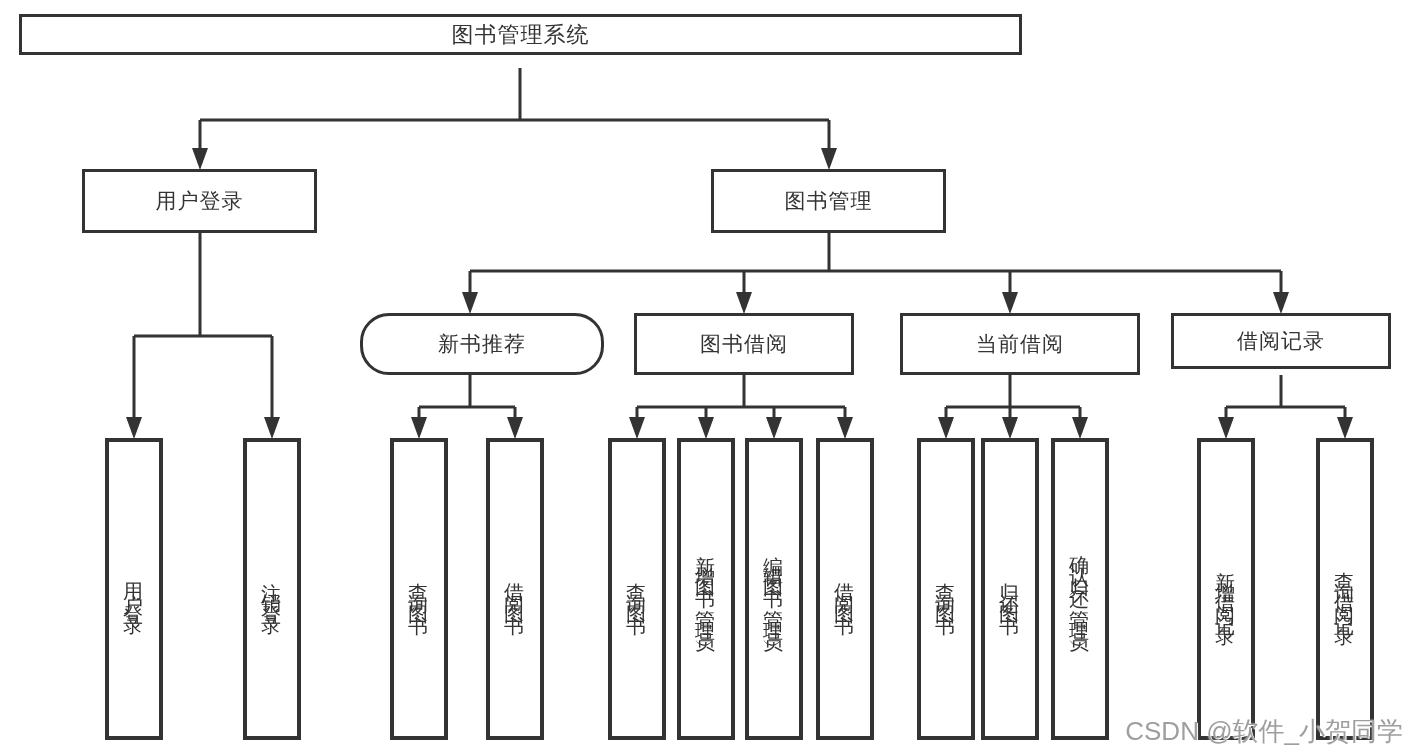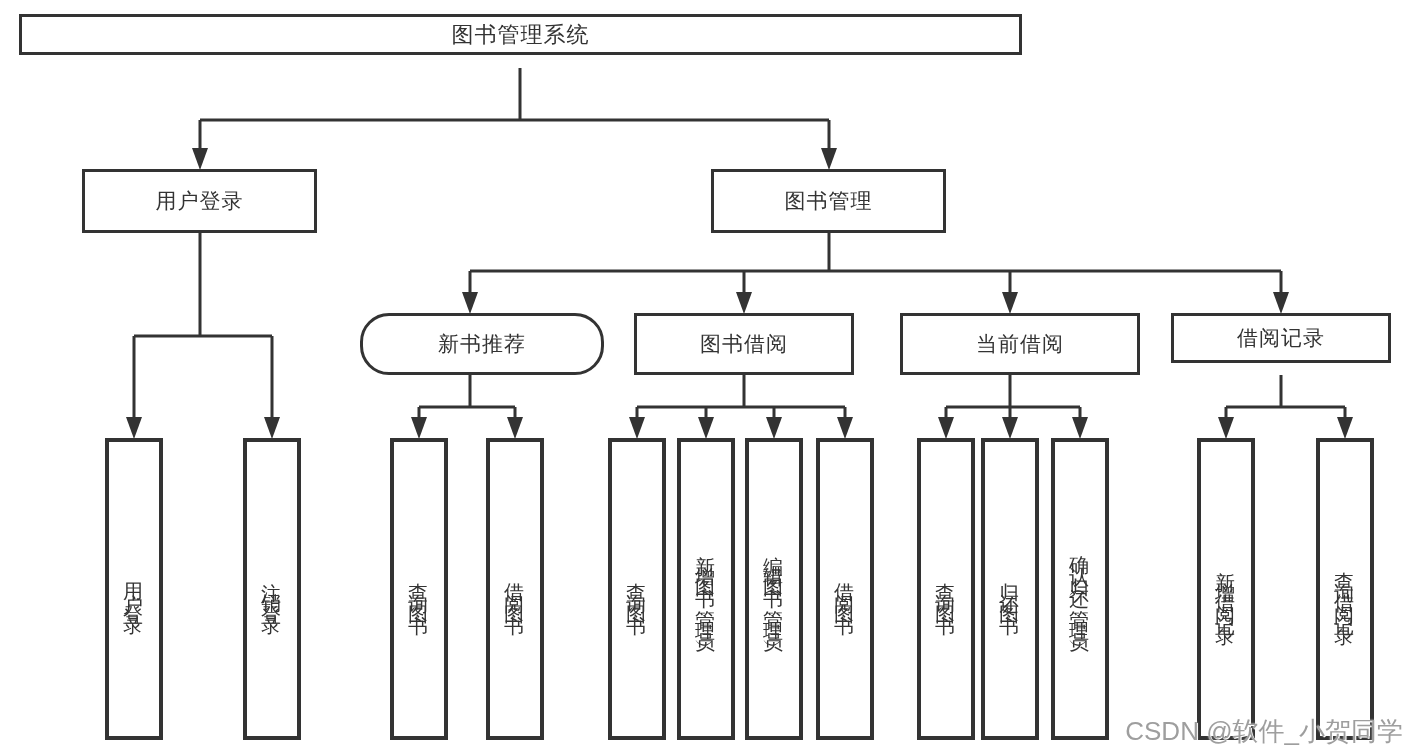--- a/index.html
+++ b/index.html
@@ -89,21 +89,21 @@
   </svg>
 
   <div class="node root" style="left:19px;top:14px;width:1003px;height:41px;">图书管理系统</div>
 
   <div class="node" style="left:82px;top:169px;width:235px;height:64px;">用户登录</div>
   <div class="node" style="left:711px;top:169px;width:235px;height:64px;">图书管理</div>
 
   <div class="node" style="left:360px;top:313px;width:244px;height:62px;border-radius:29px;">新书推荐</div>
   <div class="node" style="left:634px;top:313px;width:220px;height:62px;">图书借阅</div>
   <div class="node" style="left:900px;top:313px;width:240px;height:62px;">当前借阅</div>
-  <div class="node" style="left:1171px;top:313px;width:220px;height:50px;">借阅记录</div>
+  <div class="node" style="left:1171px;top:313px;width:220px;height:56px;">借阅记录</div>
 
   <div class="leaf" style="left:105px;">用户登录</div>
   <div class="leaf" style="left:243px;">注销登录</div>
 
   <div class="leaf" style="left:390px;">查询图书</div>
   <div class="leaf" style="left:486px;">借阅图书</div>
 
   <div class="leaf" style="left:608px;">查询图书</div>
   <div class="leaf" style="left:677px;">新增图书（管理员）</div>
   <div class="leaf" style="left:745px;">编辑图书（管理员）</div>

